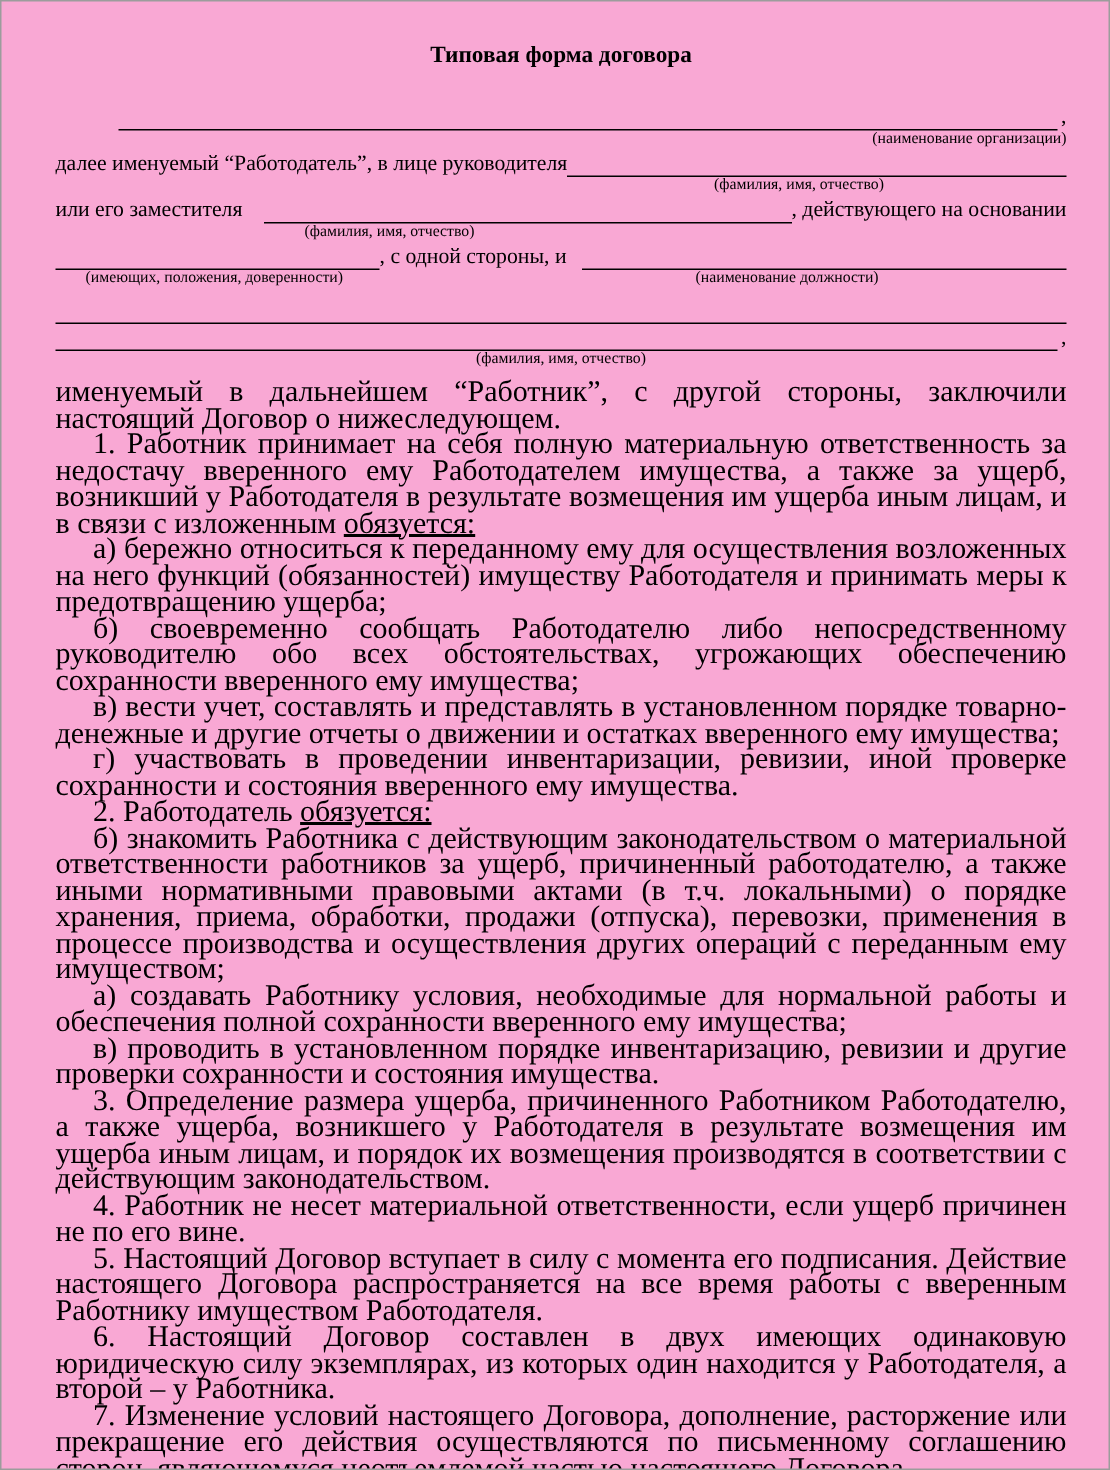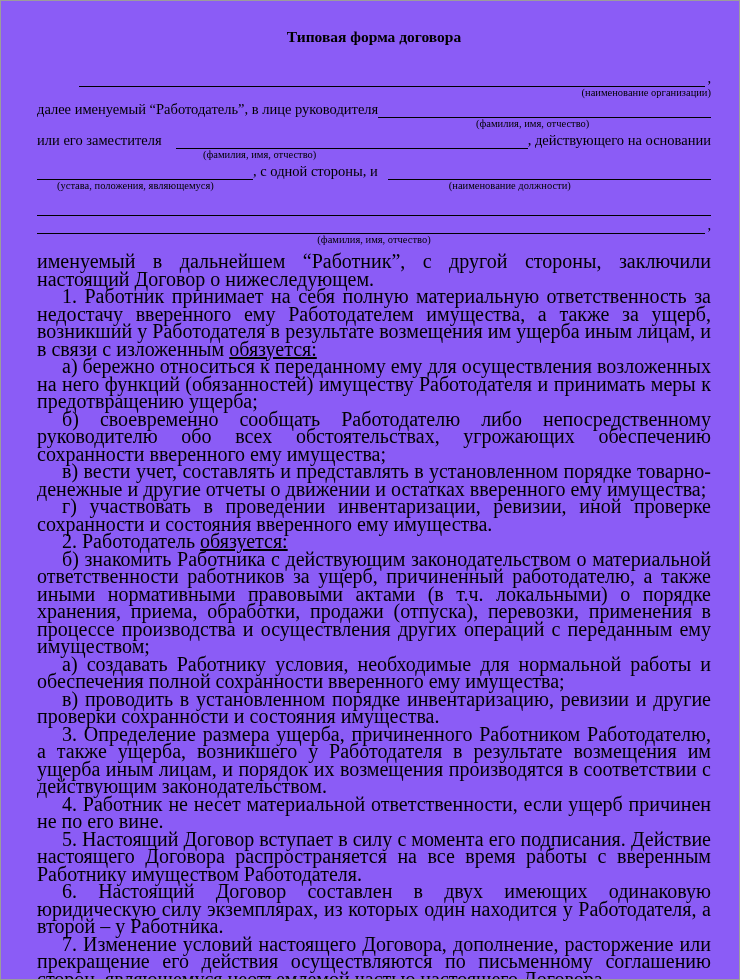--- a/index.html
+++ b/index.html
@@ -1,18 +1,18 @@
 <!DOCTYPE html>
 <html><head>
 <meta charset="utf-8">
 <style>
   html,body { margin:0; padding:0; background:#fff; }
   .page {
     width:740px; height:980px; box-sizing:border-box;
-    border:1px solid #9c9c9c; background:#8b5cf6;
+    border:1px solid #9c9c9c; background:#f9a8d4;
     padding:26px 28px 0 36px;
     font-family:"Liberation Serif", serif;
     color:#000;
     overflow:hidden;
   }
   
   .title { text-align:center; font-weight:bold; font-size:15.5px; line-height:20px; margin-bottom:22px; }
   
   .frow { display:flex; align-items:flex-end; height:18px; font-size:14.5px; line-height:17px; white-space:nowrap; }
   .blank { border-bottom:1px solid #000; height:14px; display:inline-block; }
@@ -67,21 +67,21 @@
     <div class="caprow">
       <span class="cap" style="margin-left:166px">(фамилия, имя, отчество)</span>
     </div>
 
     <div class="frow">
       <span class="blank" style="width:216px"></span>
         <span>, с одной стороны, и</span>
         <span class="blank grow" style="margin-left:10px"></span>
     </div>
     <div class="caprow flex">
-      <span class="cap" style="margin-left:20px">(устава, положения, являющемуся)</span>
+      <span class="cap" style="margin-left:20px">(имеющих, положения, доверенности)</span>
         <span class="cap" style="margin-left:235px">(наименование должности)</span>
     </div>
 
     <div class="frow" style="margin-top:5px">
       <span class="blank grow"></span>
     </div>
     <div class="frow">
       <span class="blank grow"></span>
         <span class="tail">,</span>
     </div>

